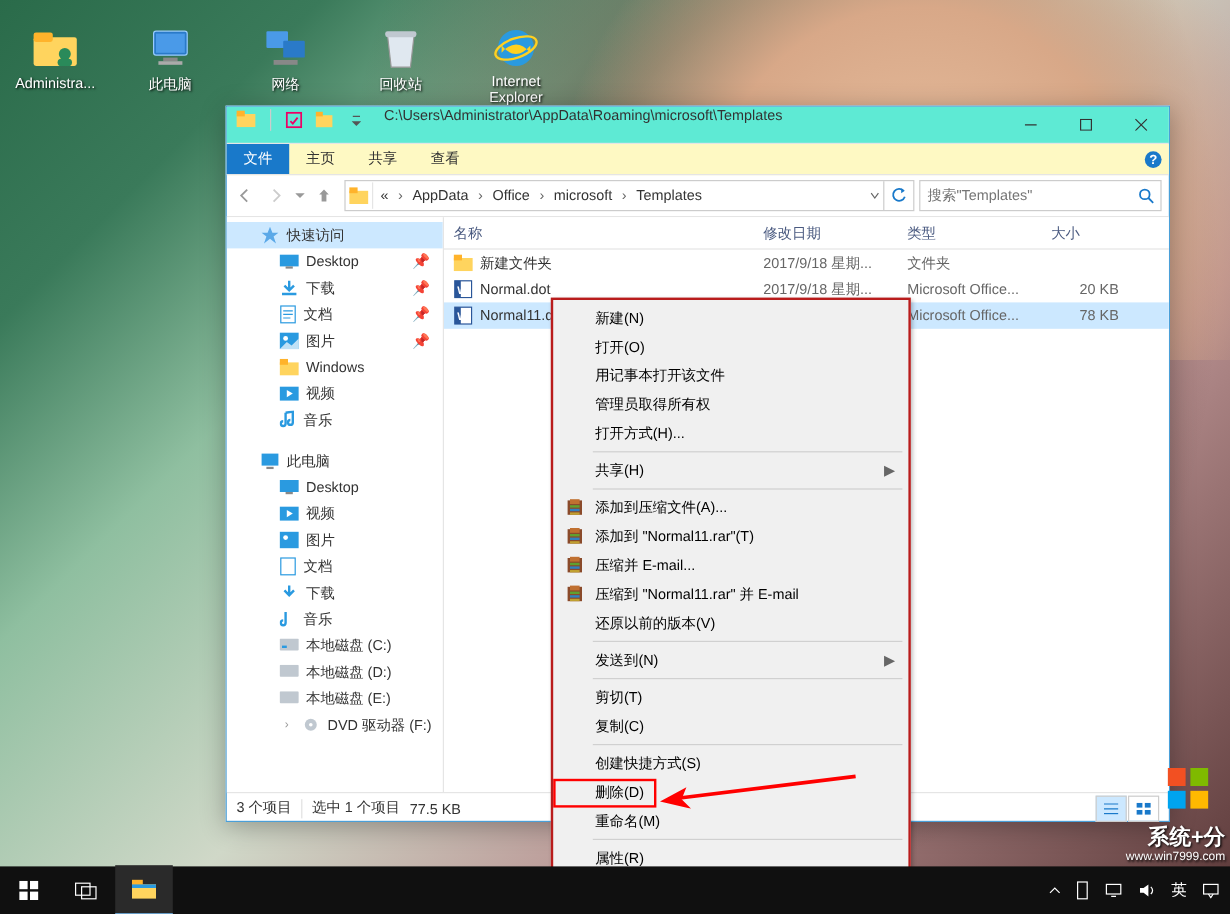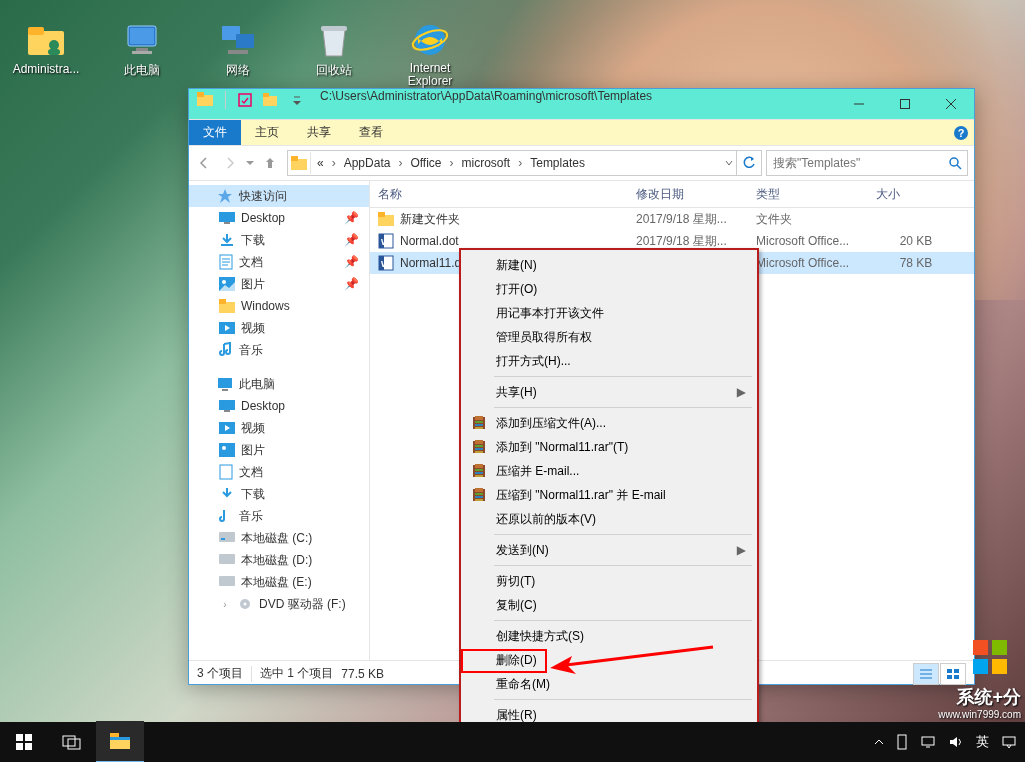--- a/index.html
+++ b/index.html
@@ -29,21 +29,21 @@
 .bc-seg{padding:0 6px;color:#333}
 .bc-arrow{color:#666;padding:0 2px}
 .refresh-btn{width:24px;height:24px;border-left:1px solid #ccc;display:flex;align-items:center;justify-content:center;color:#1979ca}
 .search{width:200px;height:24px;border:1px solid #ccc;margin-right:4px;display:flex;align-items:center}
 .search input{border:none;outline:none;flex:1;font-size:12px;padding:0 6px;color:#999;background:transparent}
 .search-icon{width:24px;display:flex;align-items:center;justify-content:center;color:#1979ca}
 .body{display:flex;height:479px}
 .sidebar{width:180px;border-right:1px solid #e5e5e5;overflow:hidden;background:#fff;padding-top:4px}
 .side-item{display:flex;align-items:center;height:22px;padding-left:10px;gap:6px;color:#333;font-size:12px}
 .side-item.selected{background:#cce8ff}
-.side-item.indent{padding-left:30px}
+.side-item.indent{padding-left:44px}
 .side-item .exp{width:12px;display:flex;align-items:center;justify-content:center;color:#999;font-size:10px}
 .side-sep{height:12px}
 .main{flex:1;background:#fff}
 .columns{height:26px;display:flex;align-items:center;border-bottom:1px solid #e5e5e5;color:#4a5a80;font-size:12px}
 .col-name{width:258px;padding-left:8px}
 .col-date{width:120px}
 .col-type{width:120px}
 .col-size{width:80px}
 .rows{}
 .row{height:22px;display:flex;align-items:center;font-size:12px;color:#333}

